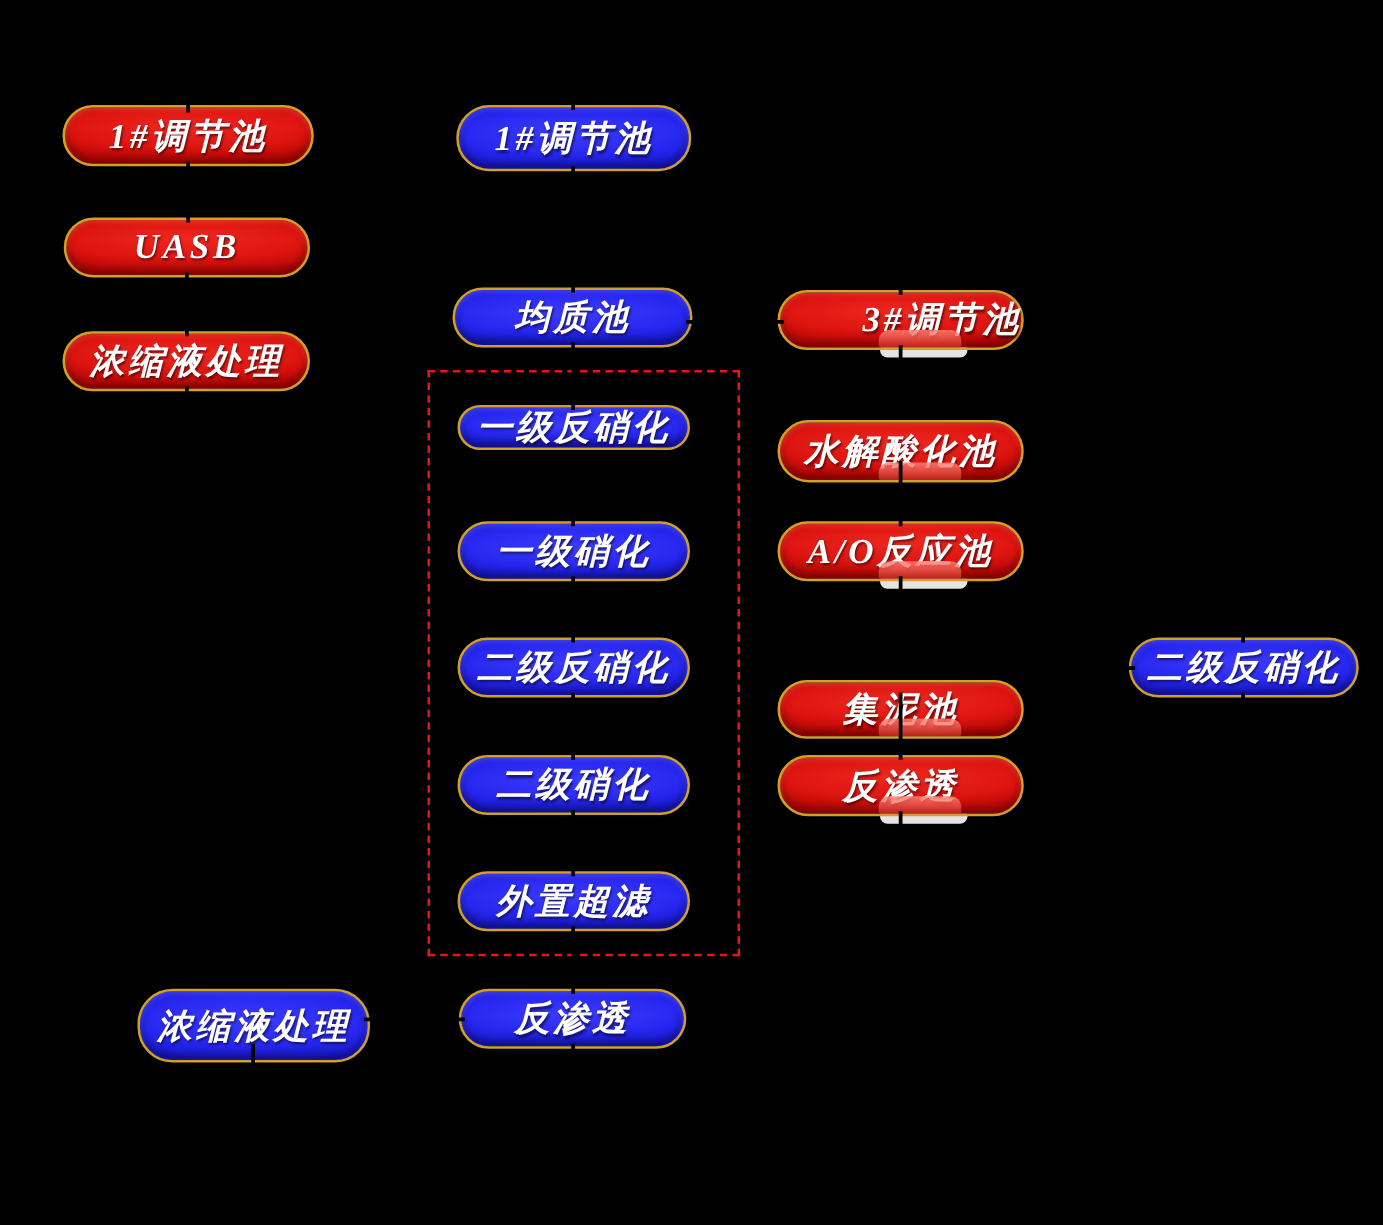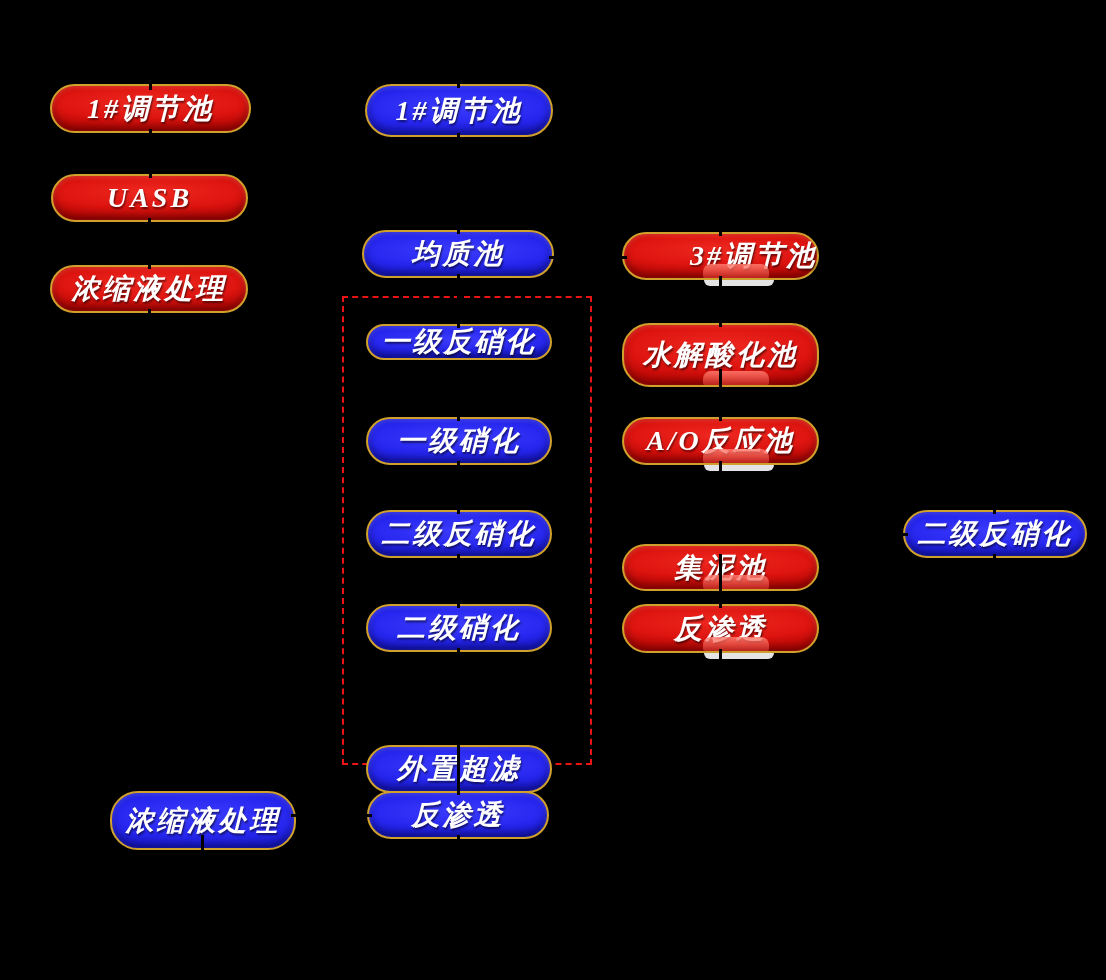--- a/index.html
+++ b/index.html
@@ -100,21 +100,21 @@
     <div class="node blue" style="left: 362px; top: 230px; width: 192px; height: 48px;">
     <span class="label">均质池</span>
   </div>
     <div class="node red" style="left: 622px; top: 232px; width: 197px; height: 48px; justify-content: flex-end;">
     <span class="label">3#调节池</span>
   <span class="tab"></span>
     </div>
     <div class="node blue" style="left: 366px; top: 324px; width: 186px; height: 36px;">
     <span class="label">一级反硝化</span>
   </div>
-    <div class="node red" style="left: 622px; top: 323px; width: 197px; height: 64px;">
+    <div class="node red" style="left: 622px; top: 336px; width: 197px; height: 50px;">
     <span class="label">水解酸化池</span>
   <span class="tab"></span>
     </div>
     <div class="node red" style="left: 622px; top: 417px; width: 197px; height: 48px;">
     <span class="label">A/O反应池</span>
   <span class="tab"></span>
     </div>
     <div class="node blue" style="left: 366px; top: 417px; width: 186px; height: 48px;">
     <span class="label">一级硝化</span>
   </div>
@@ -128,21 +128,21 @@
     <div class="node blue" style="left: 903px; top: 510px; width: 184px; height: 48px;">
     <span class="label">二级反硝化</span>
   </div>
     <div class="node blue" style="left: 366px; top: 604px; width: 186px; height: 48px;">
     <span class="label">二级硝化</span>
   </div>
     <div class="node red" style="left: 622px; top: 604px; width: 197px; height: 49px;">
     <span class="label">反渗透</span>
   <span class="tab"></span>
     </div>
-    <div class="node blue" style="left: 366px; top: 697px; width: 186px; height: 48px; margin-top: 48px;">
+    <div class="node blue" style="left: 366px; top: 697px; width: 186px; height: 48px;">
     <span class="label">外置超滤</span>
   </div>
     <div class="node blue" style="left: 110px; top: 791px; width: 186px; height: 59px;">
     <span class="label">浓缩液处理</span>
   </div>
     <div class="node blue" style="left: 367px; top: 791px; width: 182px; height: 48px;">
     <span class="label">反渗透</span>
   </div>
     <div class="connector" style="left: 148.5px; top: 62px; width: 3px; height: 28px;"></div>
     <div class="connector" style="left: 148.5px; top: 129px; width: 3px; height: 49px;"></div>

